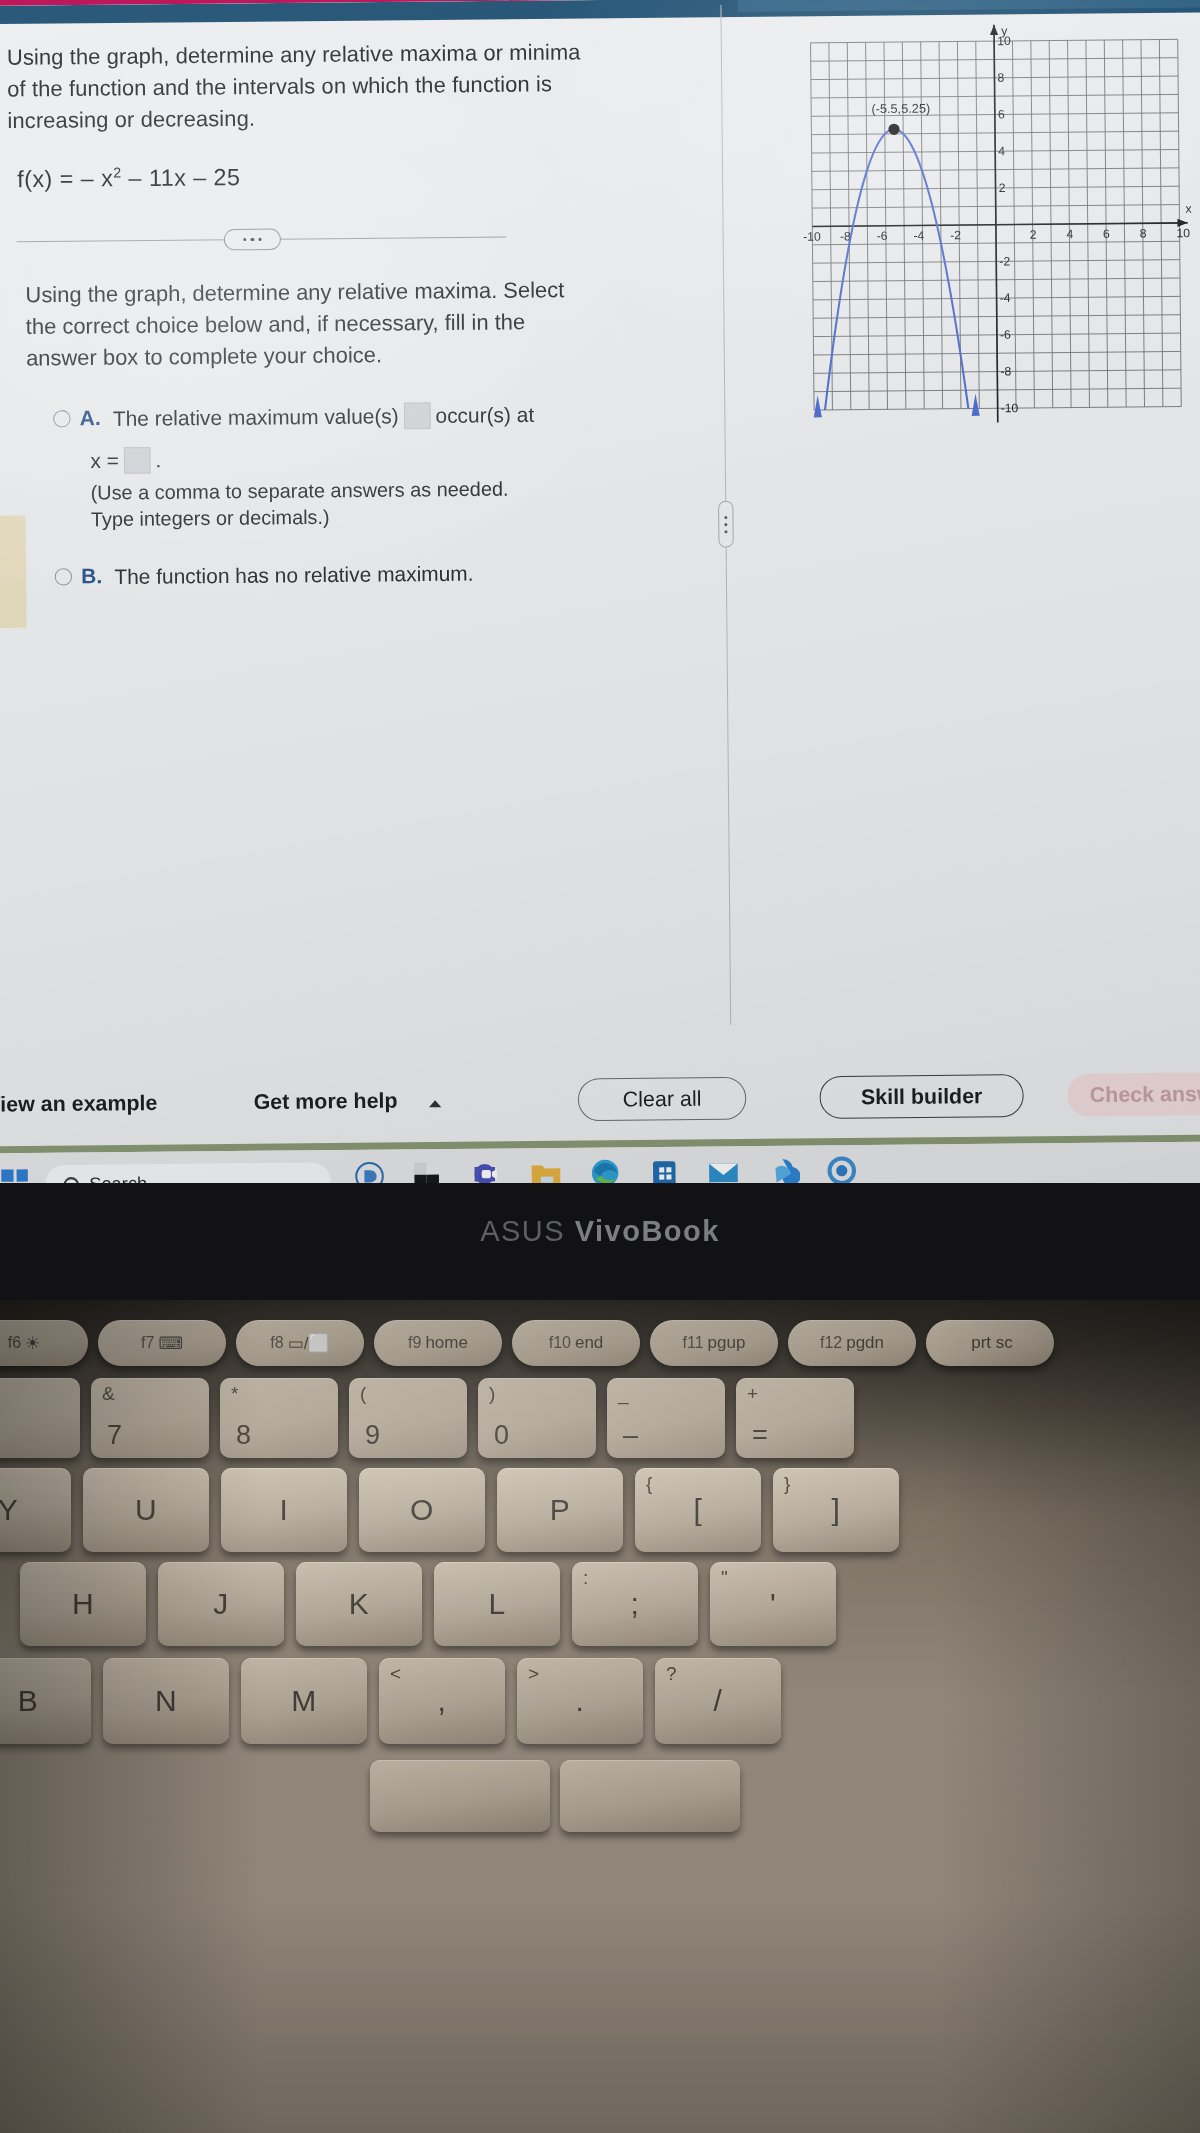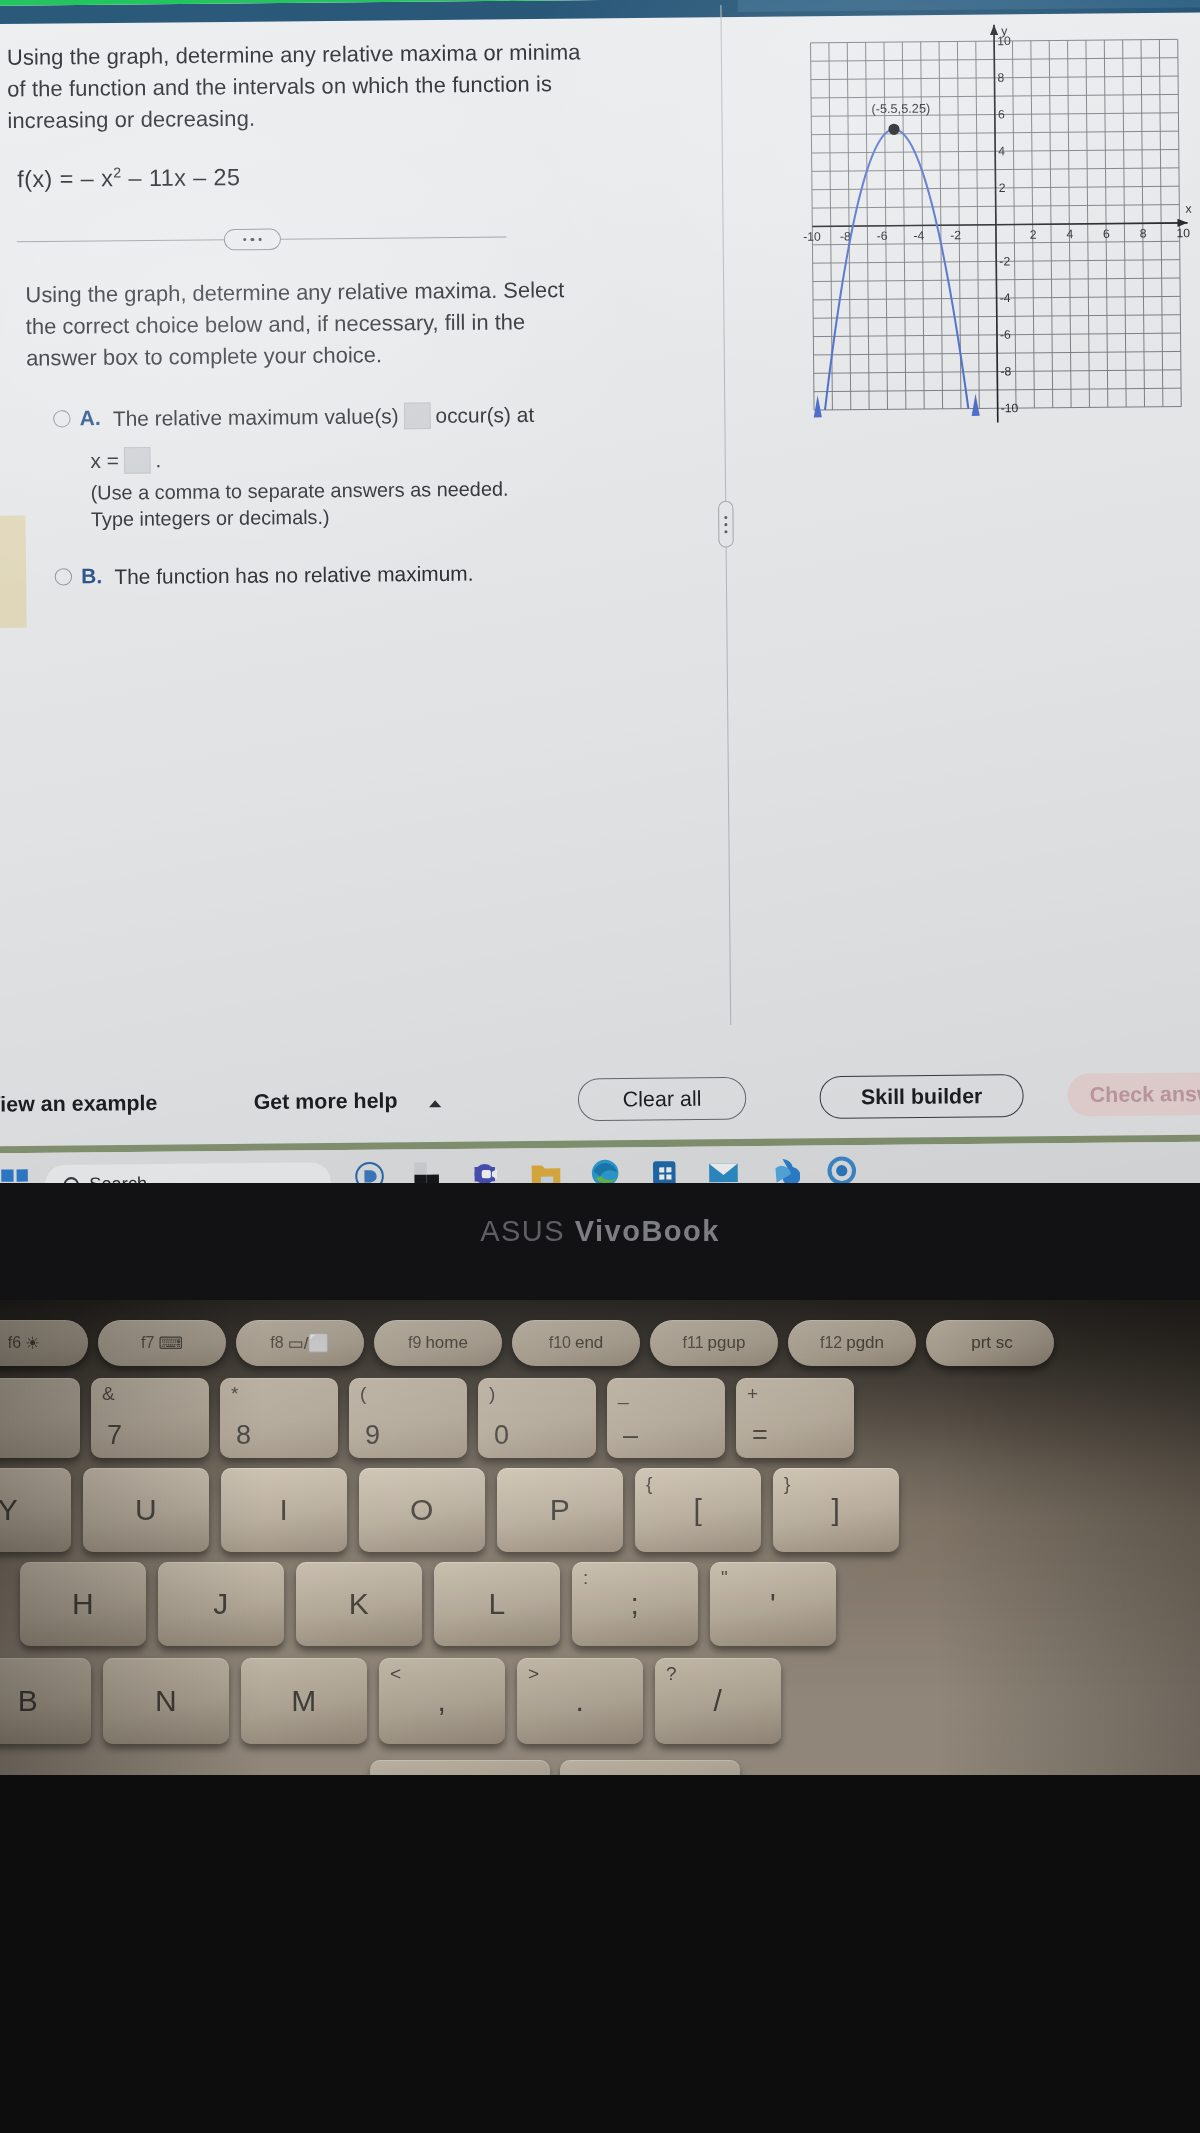--- a/index.html
+++ b/index.html
@@ -8,23 +8,23 @@
     width: 1200px;
     height: 2133px;
     background: #0d0d0d;
     font-family: "Liberation Sans", sans-serif;
     overflow: hidden;
   }
 
   #root {
     position: relative;
     width: 1200px;
-    height: 1775px;
+    height: 2133px;
     overflow: hidden;
-    background: #22c55e;
+    background: #be185d;
   }
 
   
   .screen {
     position: absolute;
     left: 0; top: 0;
     width: 1200px;
     height: 1185px;
     background: #e9eaec;
     overflow: hidden;

